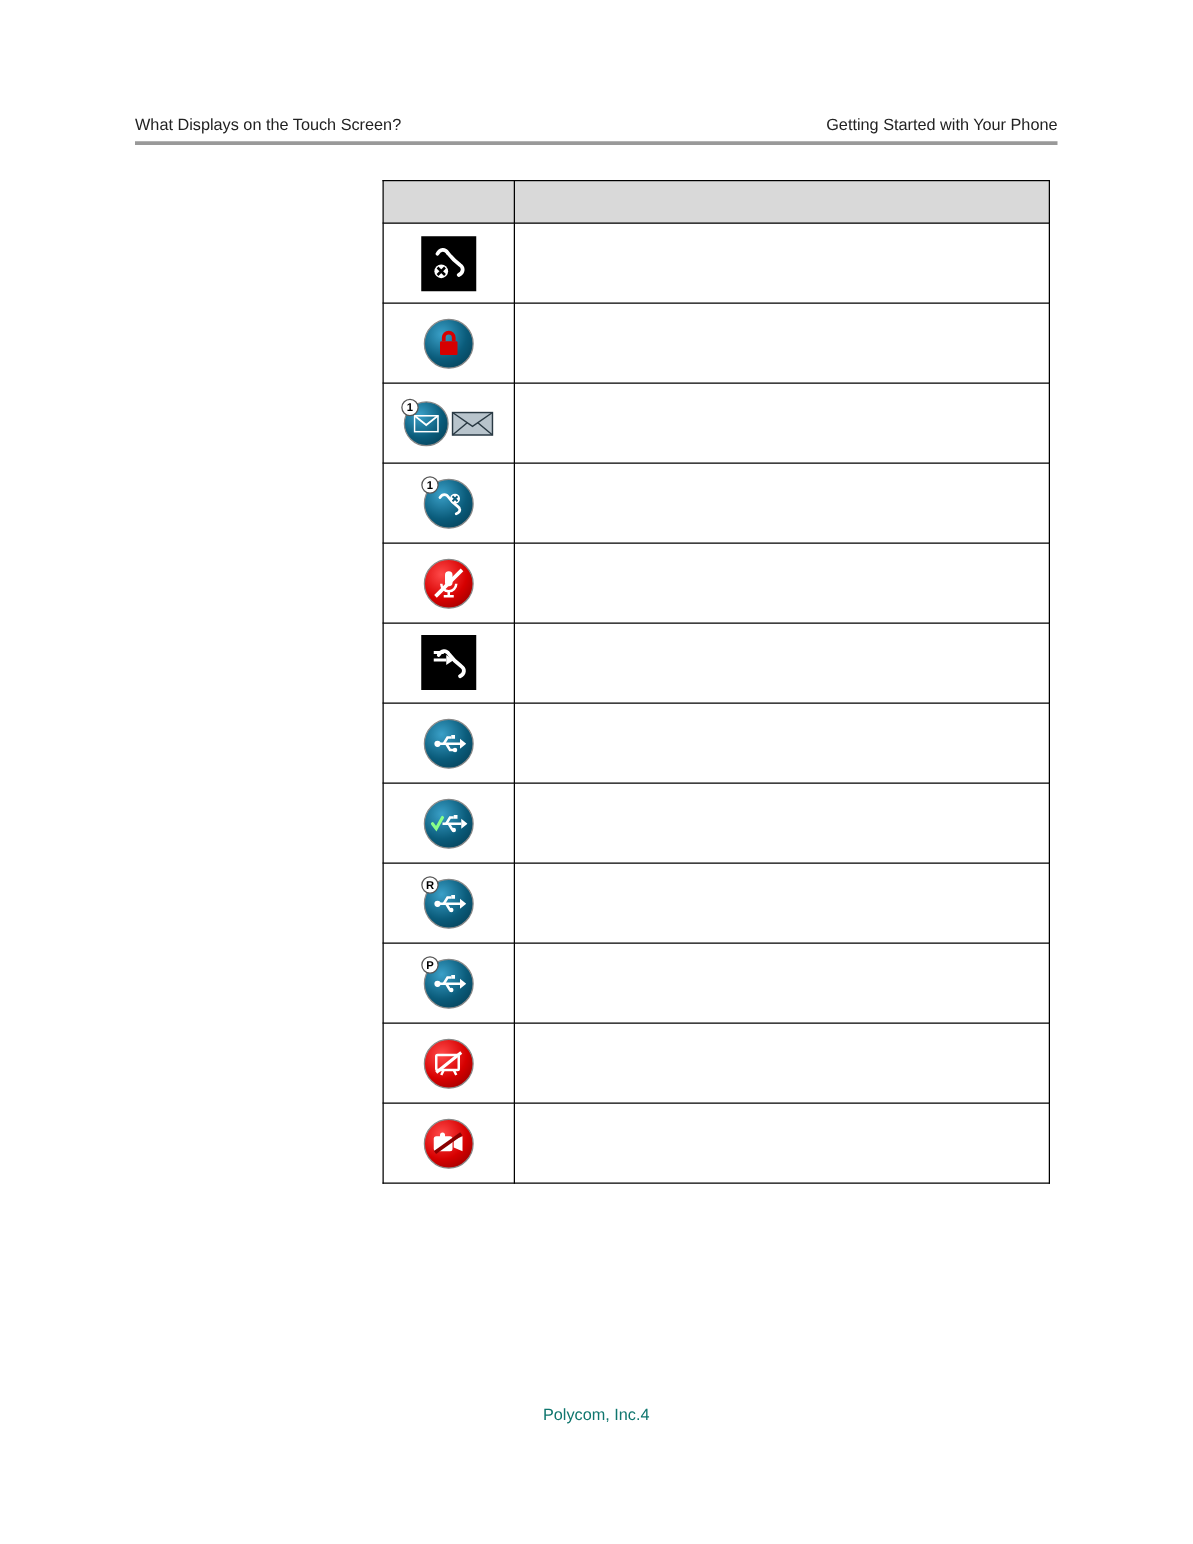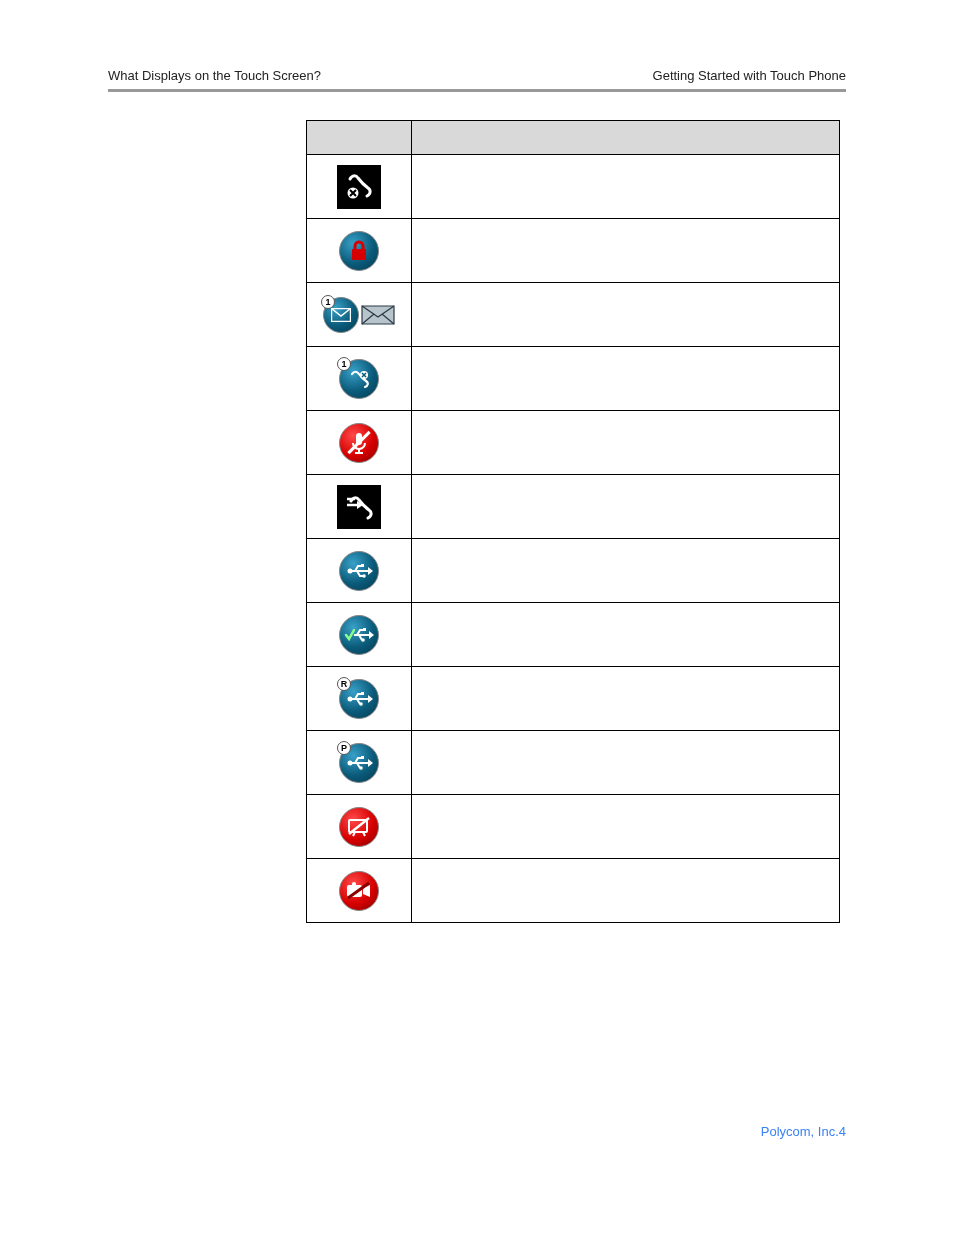--- a/index.html
+++ b/index.html
@@ -5,21 +5,21 @@
   * { box-sizing: border-box; margin: 0; padding: 0; }
   body {
     width: 954px;
     height: 1235px;
     background: #fff;
     font-family: "Futura", "Century Gothic", "Helvetica Neue", Arial, sans-serif;
     color: #000;
     position: relative;
   }
   .page {
-    padding: 68px 108px 0 108px;
+    padding: 92px 108px 0 108px;
   }
   .header-row {
     display: flex;
     justify-content: space-between;
     font-size: 13px;
     color: #222;
   }
   .header-rule {
     margin-top: 6px;
     border: none;
@@ -52,23 +52,23 @@
     vertical-align: middle;
     padding: 0 10px;
     font-size: 12px;
   }
   .footer {
     position: absolute;
     bottom: 96px;
     left: 108px;
     right: 108px;
     display: flex;
-    justify-content: flex-end;
+    justify-content: center;
     font-size: 13px;
-    color: #3b82f6;
+    color: #0f766e;
   }
   
   .sq {
     width: 44px; height: 44px; background:#000;
     display:inline-flex; align-items:center; justify-content:center;
     position:relative;
   }
   .disc {
     width: 40px; height: 40px; border-radius:50%;
     background: radial-gradient(circle at 35% 30%, #3aa0c8 0%, #0a5b7a 55%, #053a4f 100%);
@@ -91,21 +91,21 @@
     transform:rotate(-45deg);
   }
   svg { display:block; }
 </style>
 </head>
 <body>
 
 <div class="page">
   <div class="header-row">
     <span>What Displays on the Touch Screen?</span>
-    <span>Getting Started with Touch Phone</span>
+    <span>Getting Started with Your Phone</span>
   </div>
   <hr class="header-rule">
 
   <div class="table-wrap">
     <table>
       <colgroup>
           <col class="icon-col">
           <col class="desc-col">
         </colgroup>
       <thead>

